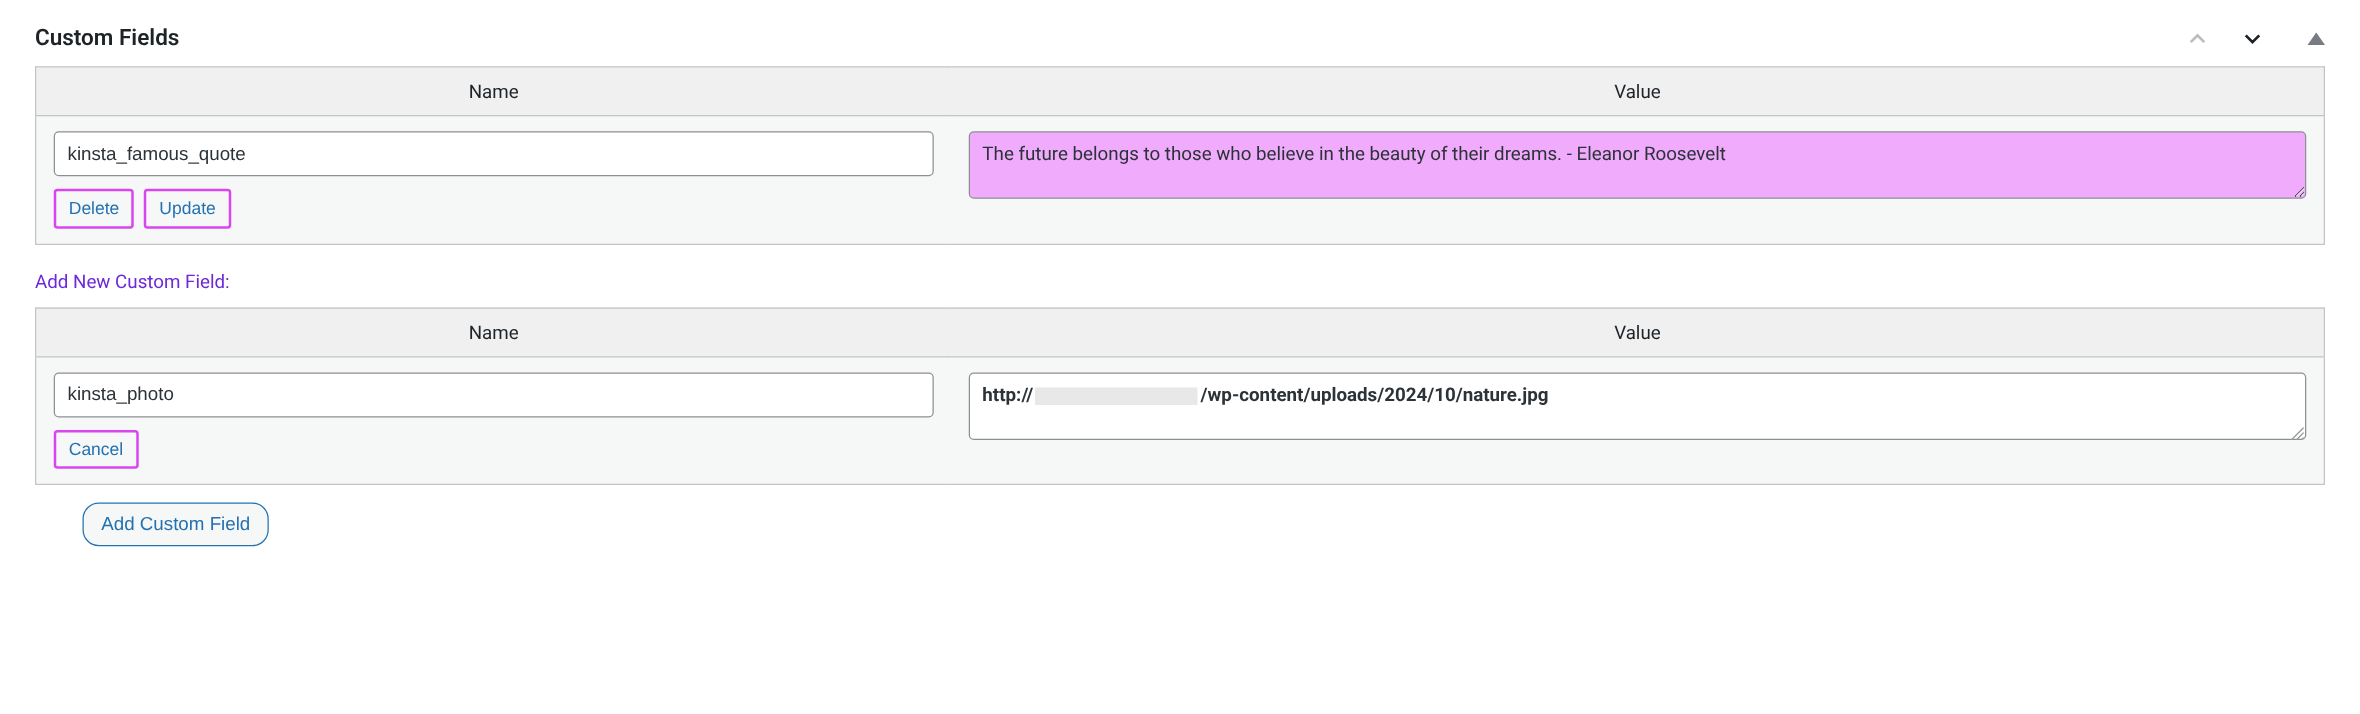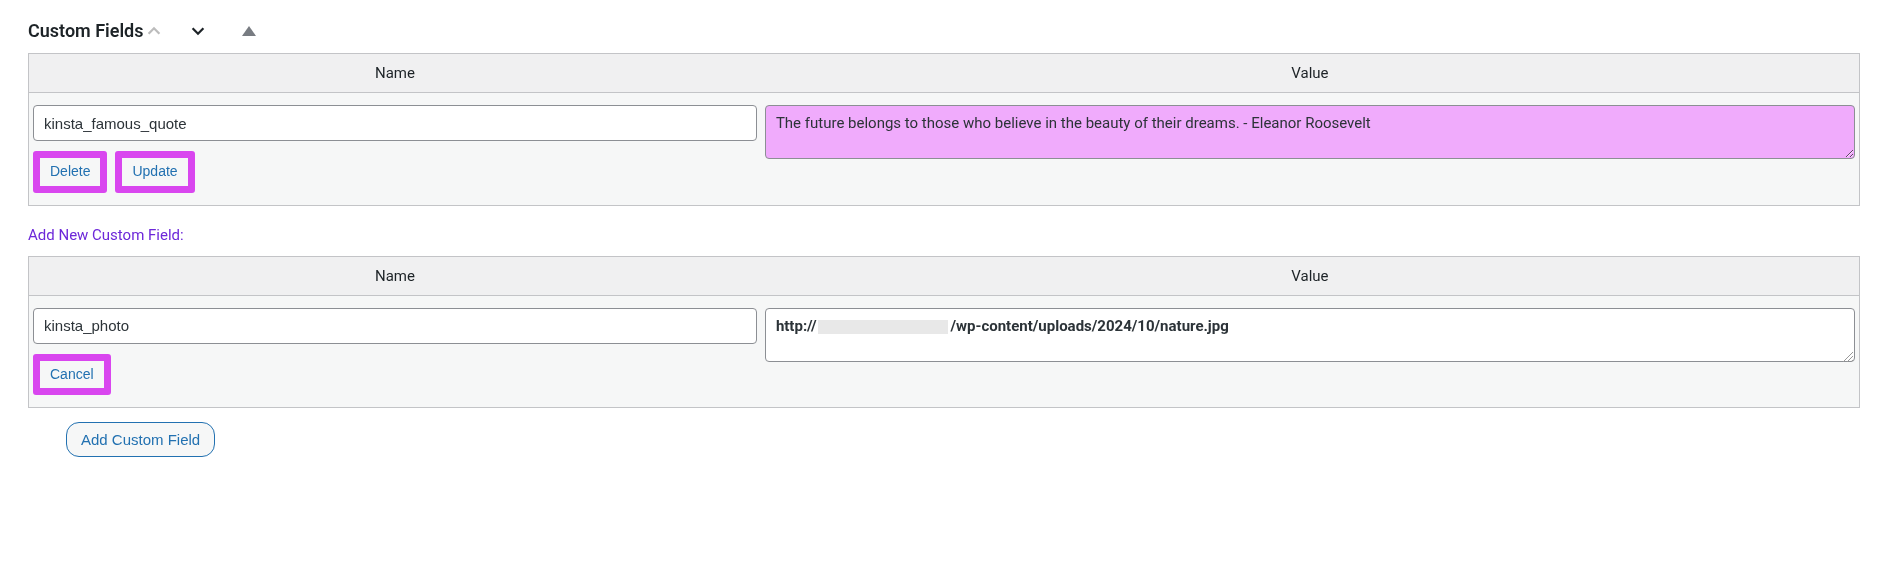--- a/index.html
+++ b/index.html
@@ -10,21 +10,21 @@
     body {
       font-family: -apple-system, BlinkMacSystemFont, "Segoe UI", Roboto, Oxygen-Sans, Ubuntu, Cantarell, "Helvetica Neue", sans-serif;
       font-size: 13px;
       color: #1d2327;
       background: #fff;
       padding: 20px 28px;
     }
     .panel-header {
       display: flex;
       align-items: center;
-      justify-content: flex-start;
+      justify-content: space-between;
       margin-bottom: 12px;
     }
     .panel-title {
       font-size: 18px;
       font-weight: 600;
       color: #1d2327;
     }
     .panel-controls {
       display: flex;
       align-items: center;
@@ -66,21 +66,21 @@
       border-bottom: 1px solid #c3c4c7;
       color: #1d2327;
     }
     .fields-table th.col-name {
       width: 40%;
     }
     .fields-table th.col-value {
       width: 60%;
     }
     .fields-table td {
-      padding: 12px 4px;
+      padding: 12px 14px;
       vertical-align: top;
     }
     .fields-table td.name-cell {
       width: 40%;
     }
     .fields-table td.value-cell {
       width: 60%;
     }
     input[type="text"] {
       width: 100%;
@@ -106,21 +106,21 @@
     }
     .btn-row {
       margin-top: 10px;
       display: flex;
       gap: 8px;
     }
     .btn {
       display: inline-block;
       padding: 4px 10px;
       font-size: 14px;
-      border: 7px solid #d946ef;
+      border: 2px solid #d946ef;
       border-radius: 3px;
       background: #f6f7f7;
       color: #2271b1;
       cursor: pointer;
       line-height: 1.4;
     }
     .section-label {
       font-size: 15px;
       font-weight: 400;
       color: #6d28d9;

